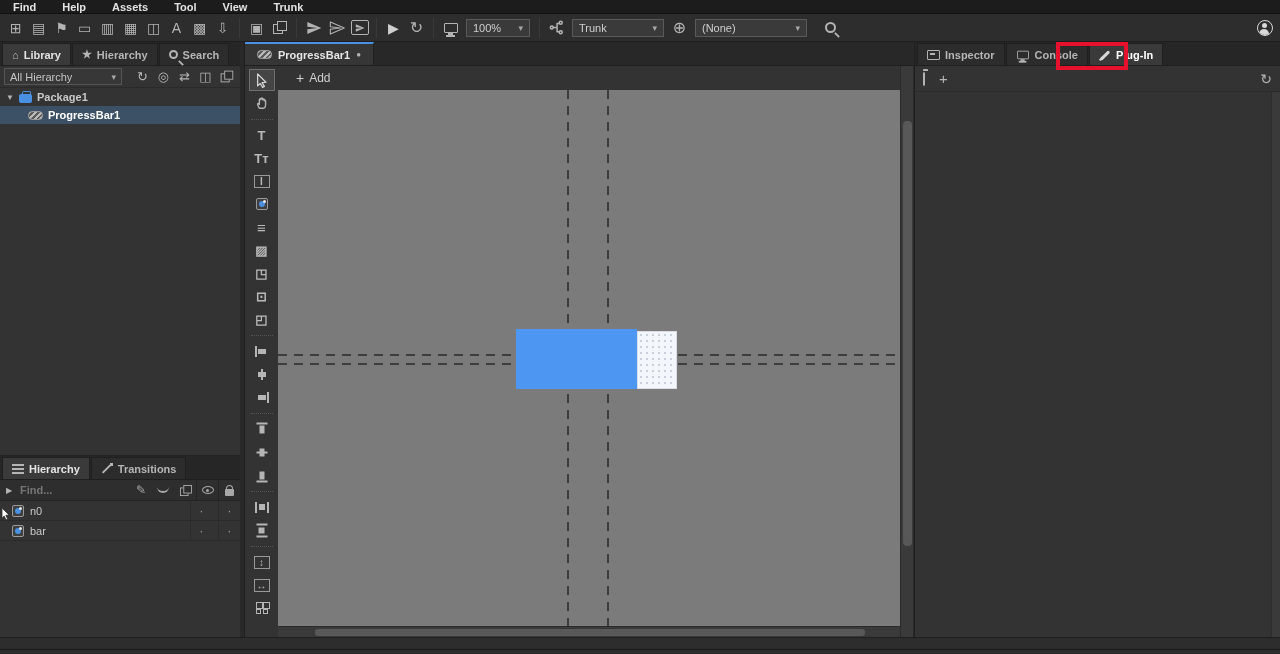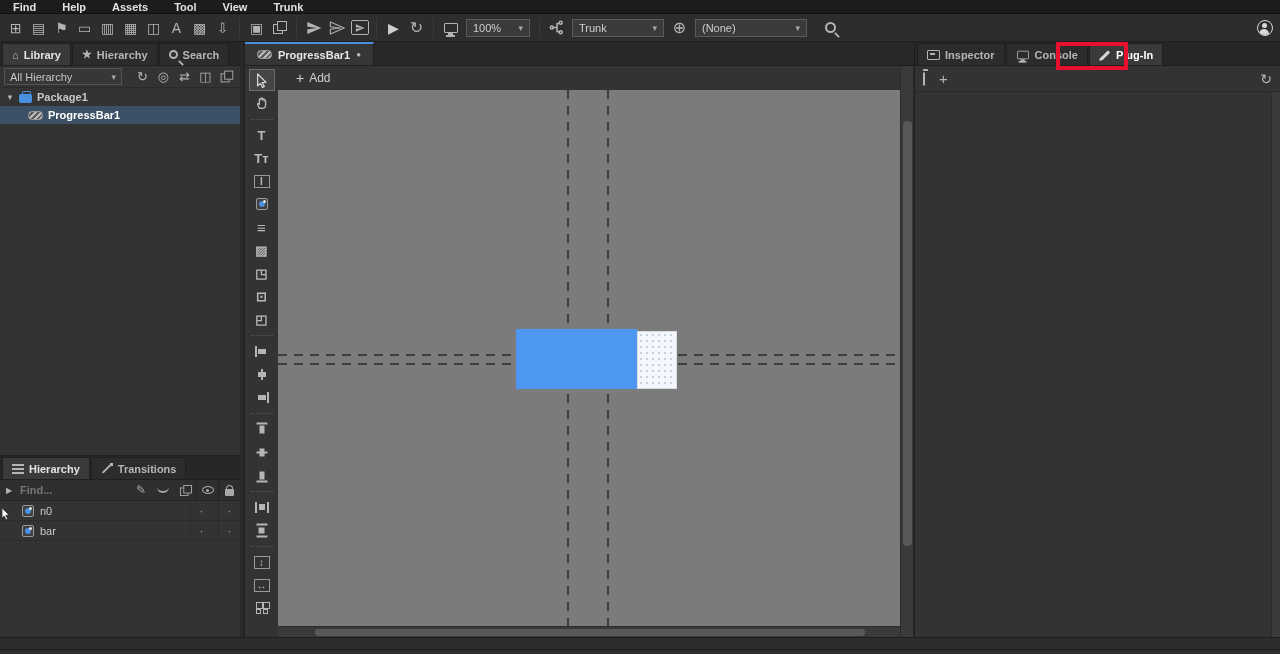--- a/index.html
+++ b/index.html
@@ -91,21 +91,21 @@
   .trow.selected { background:#3d5166; color:#fff; }
   .trow .exp { font-size:8px; color:#b5b5b5; width:8px; }
   .trow.child { padding-left:28px; }
   
   .hier { flex:1; display:flex; flex-direction:column; border-top:1px solid #222; }
   .find-row { display:flex; align-items:center; height:21px; background:#2e2e2e; border-bottom:1px solid #242424; padding-left:6px; }
   .find-row .exp { font-size:8px; color:#b5b5b5; width:14px; }
   .find-input { flex:1; min-width:0; background:transparent; border:none; outline:none; color:#bdbdbd; font-family:"Liberation Sans",sans-serif; font-size:11px; font-weight:bold; }
   .find-ic { width:22px; display:flex; justify-content:center; align-items:center; color:#a8a8a8; font-size:12px; }
   .hcol { width:22px; align-self:stretch; display:flex; align-items:center; justify-content:center; border-left:1px solid #242424; }
-  .hrow { display:flex; align-items:center; height:20px; border-bottom:1px solid #2b2b2b; padding-left:22px; gap:6px; color:#c8c8c8; cursor:pointer; }
+  .hrow { display:flex; align-items:center; height:20px; border-bottom:1px solid #2b2b2b; padding-left:12px; gap:6px; color:#c8c8c8; cursor:pointer; }
   .hrow .dotcol { width:22px; align-self:stretch; display:flex; align-items:center; justify-content:center; border-left:1px solid #2b2b2b; color:#9a9a9a; font-size:13px; }
   .hrow .lbl { flex:1; }
   .hier-fill { flex:1; background:#333; }
   
   .center { width:668px; display:flex; flex-direction:column; background:#333; }
   .doc-tabbar { display:flex; height:24px; background:#282828; border-bottom:1px solid #1f1f1f; }
   .doc-tab { display:flex; align-items:center; gap:6px; padding:0 12px; background:#363636; border-top:2px solid #4a90e2; border-right:1px solid #1f1f1f; color:#e6e6e6; font-weight:bold; cursor:pointer; }
   .doc-tab .dirty { color:#b5b5b5; font-size:8px; }
   .center-body { flex:1; display:flex; min-height:0; }
   .toolstrip { width:33px; background:#333; display:flex; flex-direction:column; align-items:center; padding-top:3px; }

